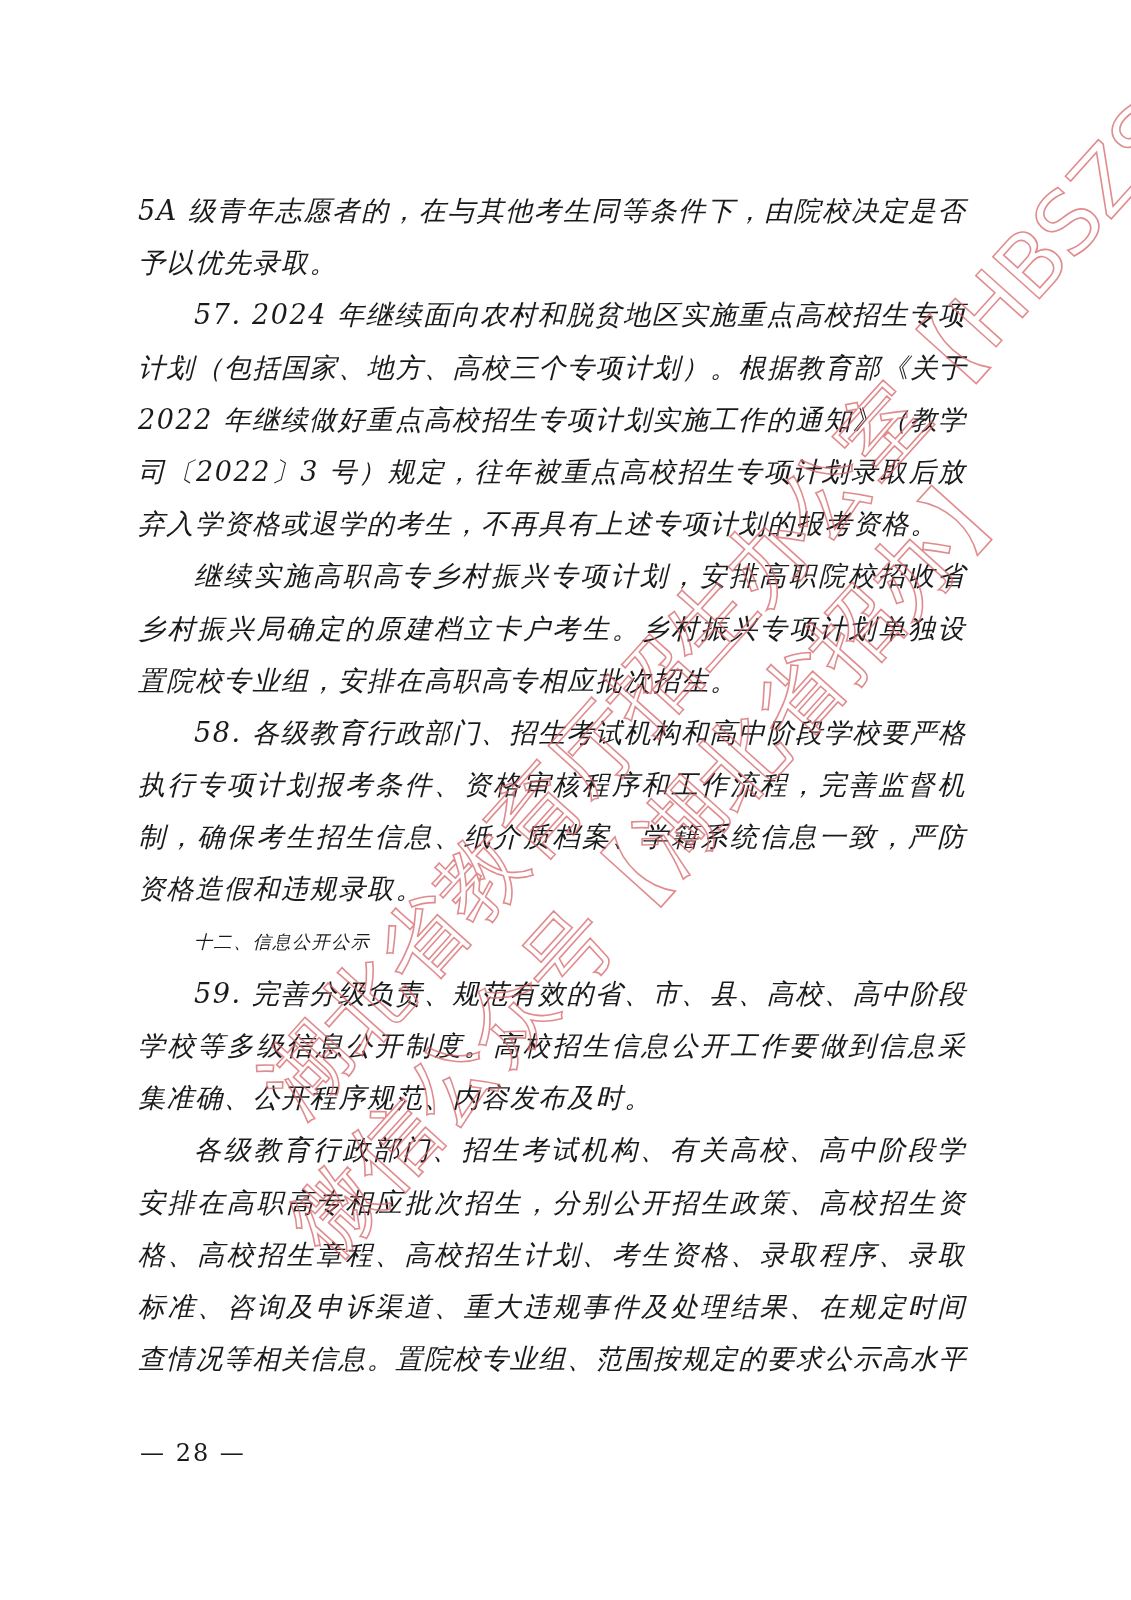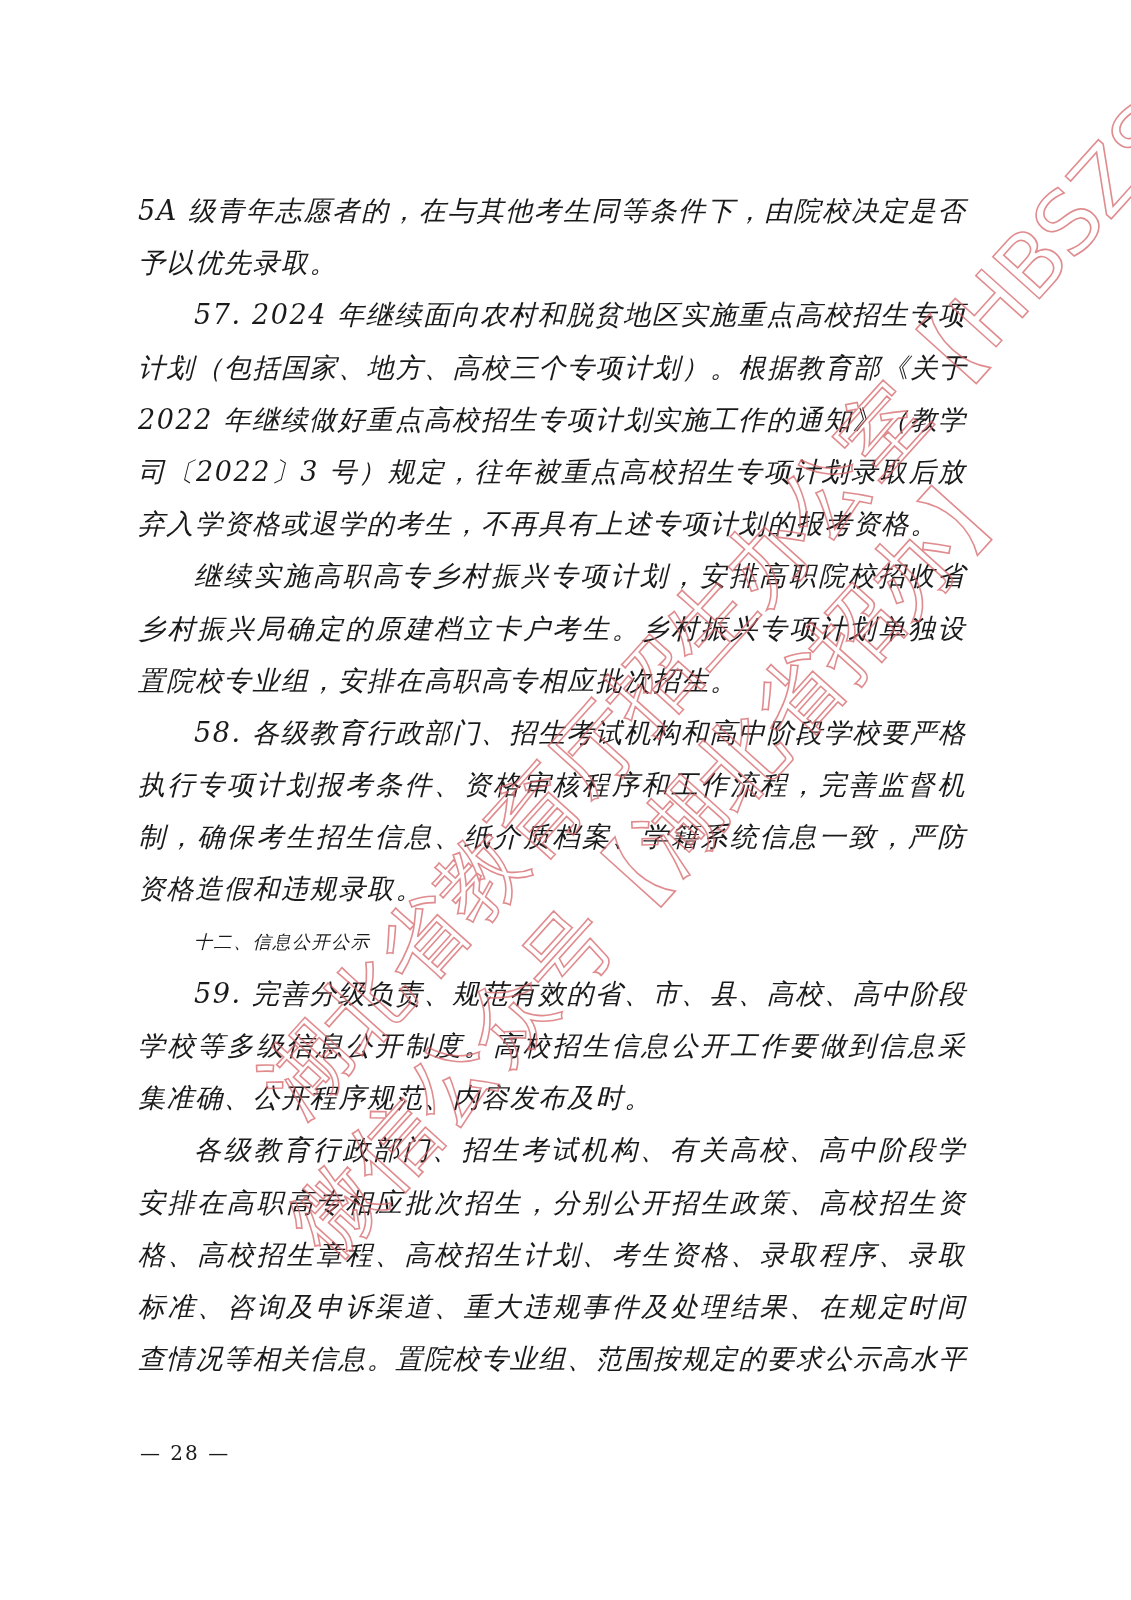--- a/index.html
+++ b/index.html
@@ -47,21 +47,21 @@
     font-family: "DejaVu Sans", "Liberation Sans", sans-serif;
     font-weight: normal;
     padding-left: 56px;
     text-align-last: left;
     font-size: 18px;
   }
   .page-number {
     position: absolute;
     left: 140px;
     top: 1433px;
-    font-size: 20px;
+    font-size: 24px;
     line-height: 40px;
     letter-spacing: 2px;
     color: #1a1a1a;
   }
   .watermark {
     position: absolute;
     left: 0; top: 0;
     width: 1131px; height: 1600px;
     pointer-events: none;
   }

